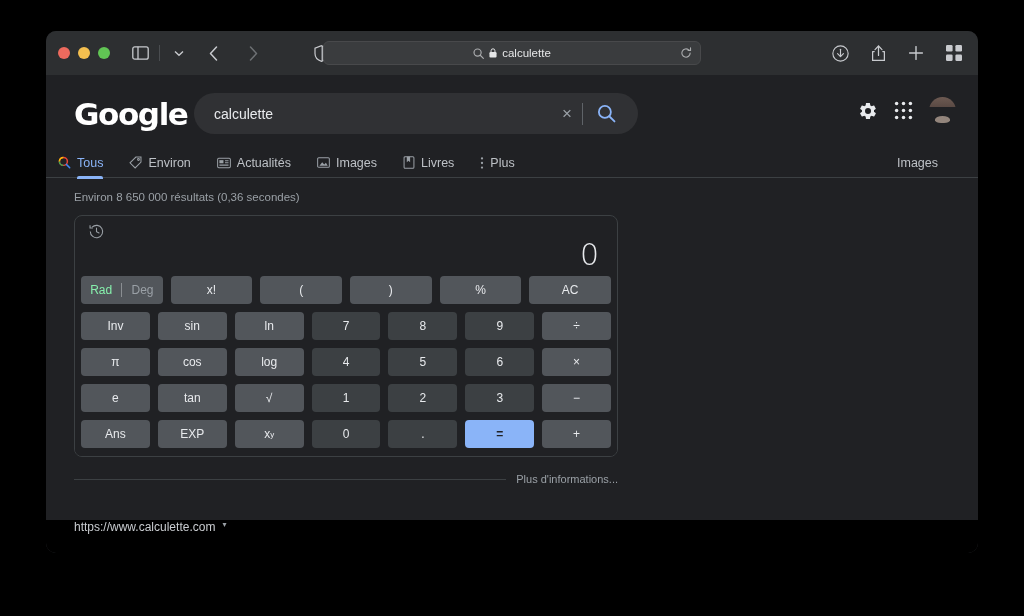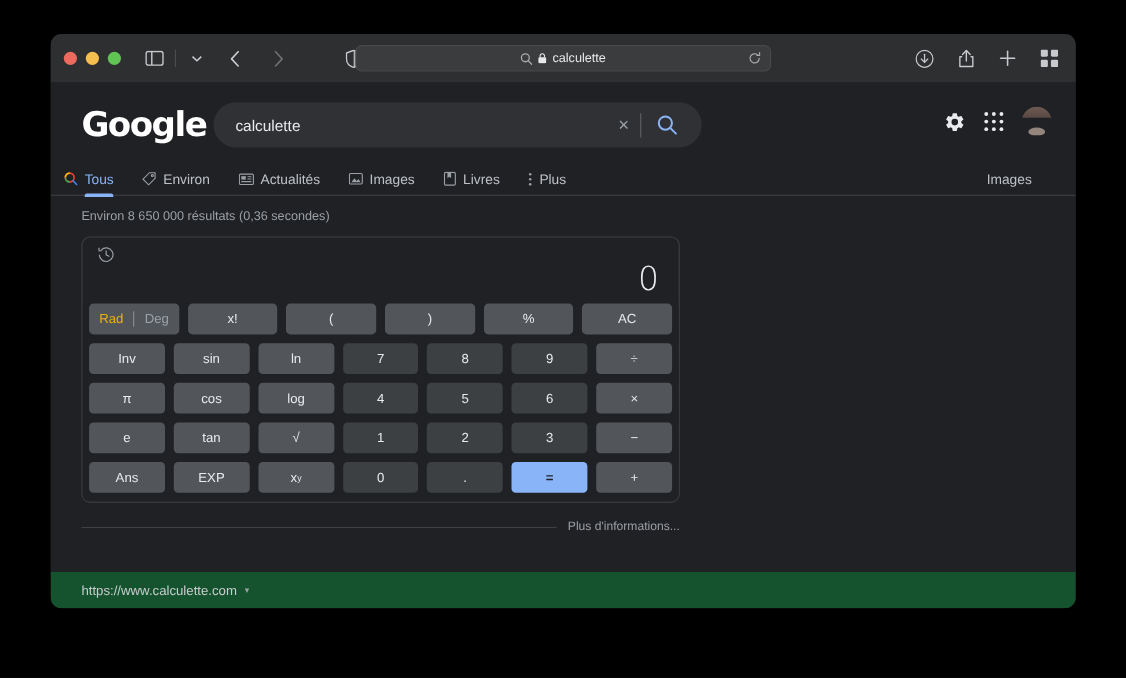--- a/index.html
+++ b/index.html
@@ -190,40 +190,40 @@
     border-radius: 4px;
     background: #52565b;
     color: #e8eaed;
     font-size: 12px;
     display: flex; align-items: center; justify-content: center;
     user-select: none;
   }
   .key.num { background: #3c4043; }
   .key.eq { background: #8ab4f8; color: #202124; font-weight: 600; }
   .key.mode { gap: 0; }
-  .mode-seg { flex:1; display:flex; align-items:center; justify-content:center; color:#eab308; }
+  .mode-seg { flex:1; display:flex; align-items:center; justify-content:center; color:#86efac; }
   .mode-seg.off { color: #9aa0a6; }
   .mode-divider { width:1px; height:14px; background:#8a8e92; }
   .sup { font-size: 8px; vertical-align: super; }
 
   #more-info-row {
     display: flex; align-items: center;
     margin: 16px 0 0 28px;
     width: 544px;
   }
   #more-info-line { flex: 1; height: 1px; background: #3c4043; }
   #more-info-text { color: #9aa0a6; font-size: 11px; margin-left: 10px; }
 
   
   #status-bar {
     position: absolute;
     left: 0; bottom: 0; right: 0;
     height: 34px;
-    background: #14532d;
-    display: flex; align-items: center;
+    background: #000000;
+    display: flex; align-items: flex-start;
     padding-left: 28px; gap: 7px;
     border-top: 1px solid #202124;
   }
   #status-url { color: #c9ccd0; font-size: 12px; }
   #status-caret { color: #9aa0a6; font-size: 8px; }
 </style>
 </head>
 <body>
 
 <div id="browser-window">

